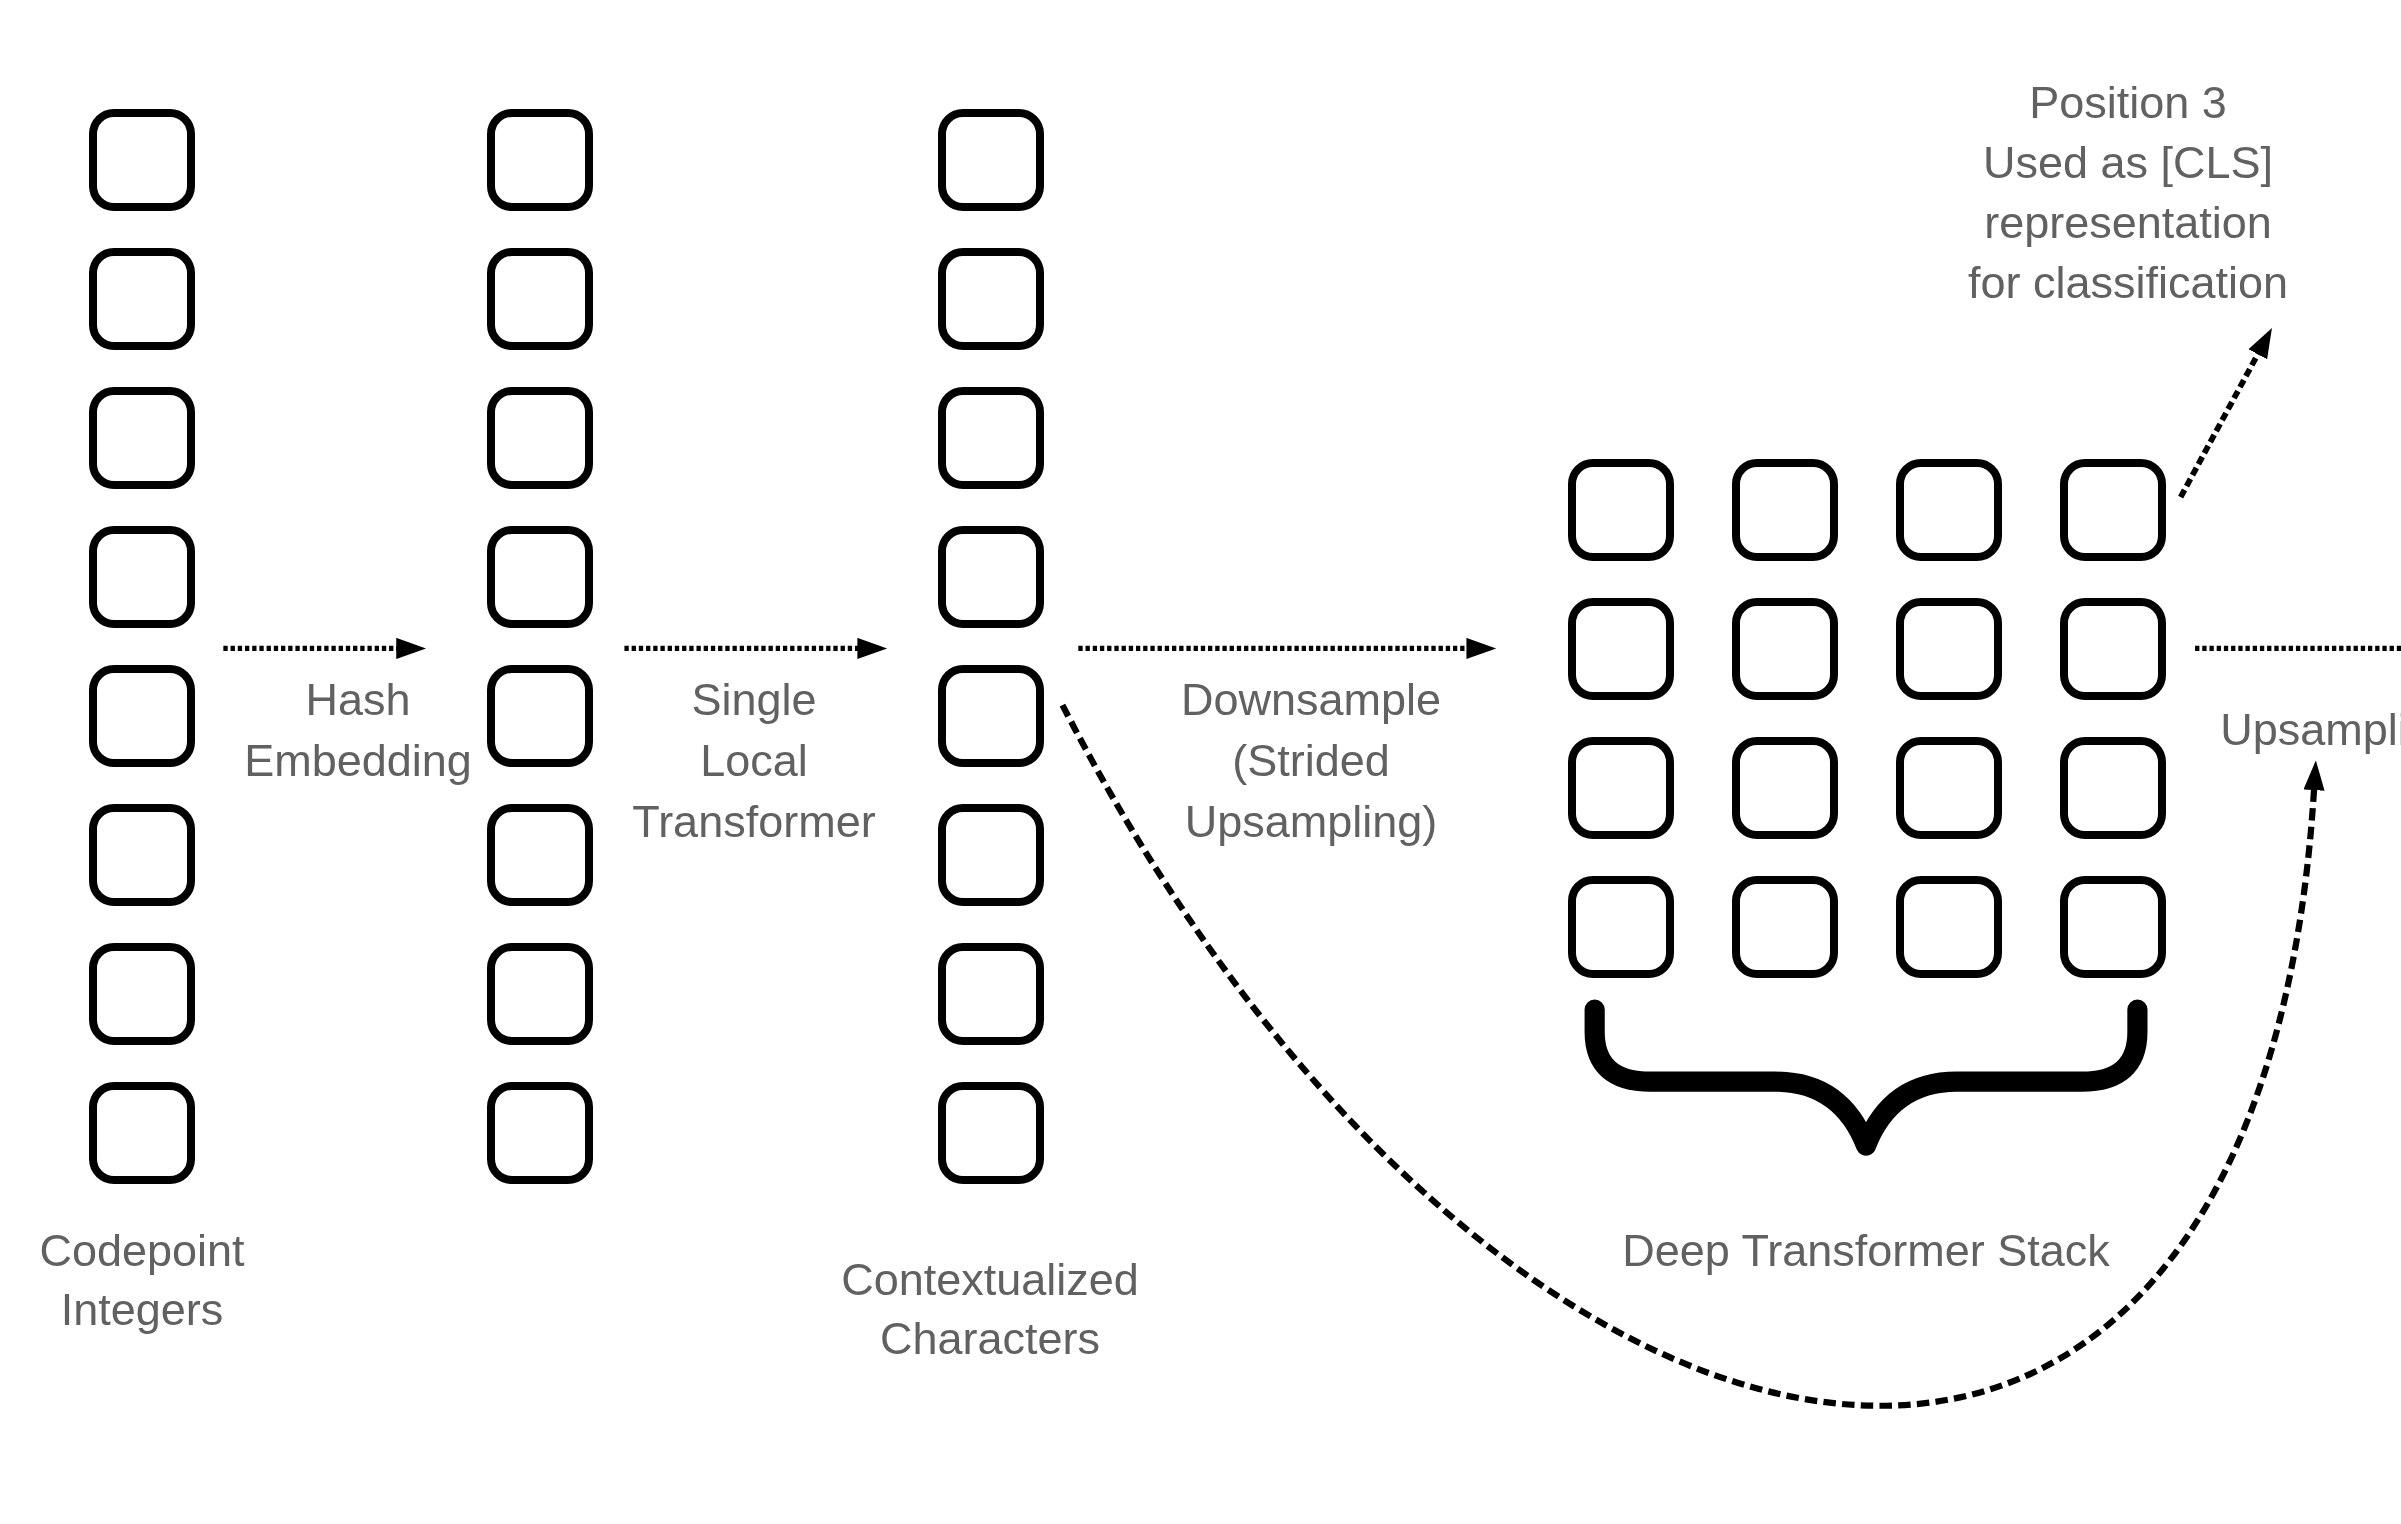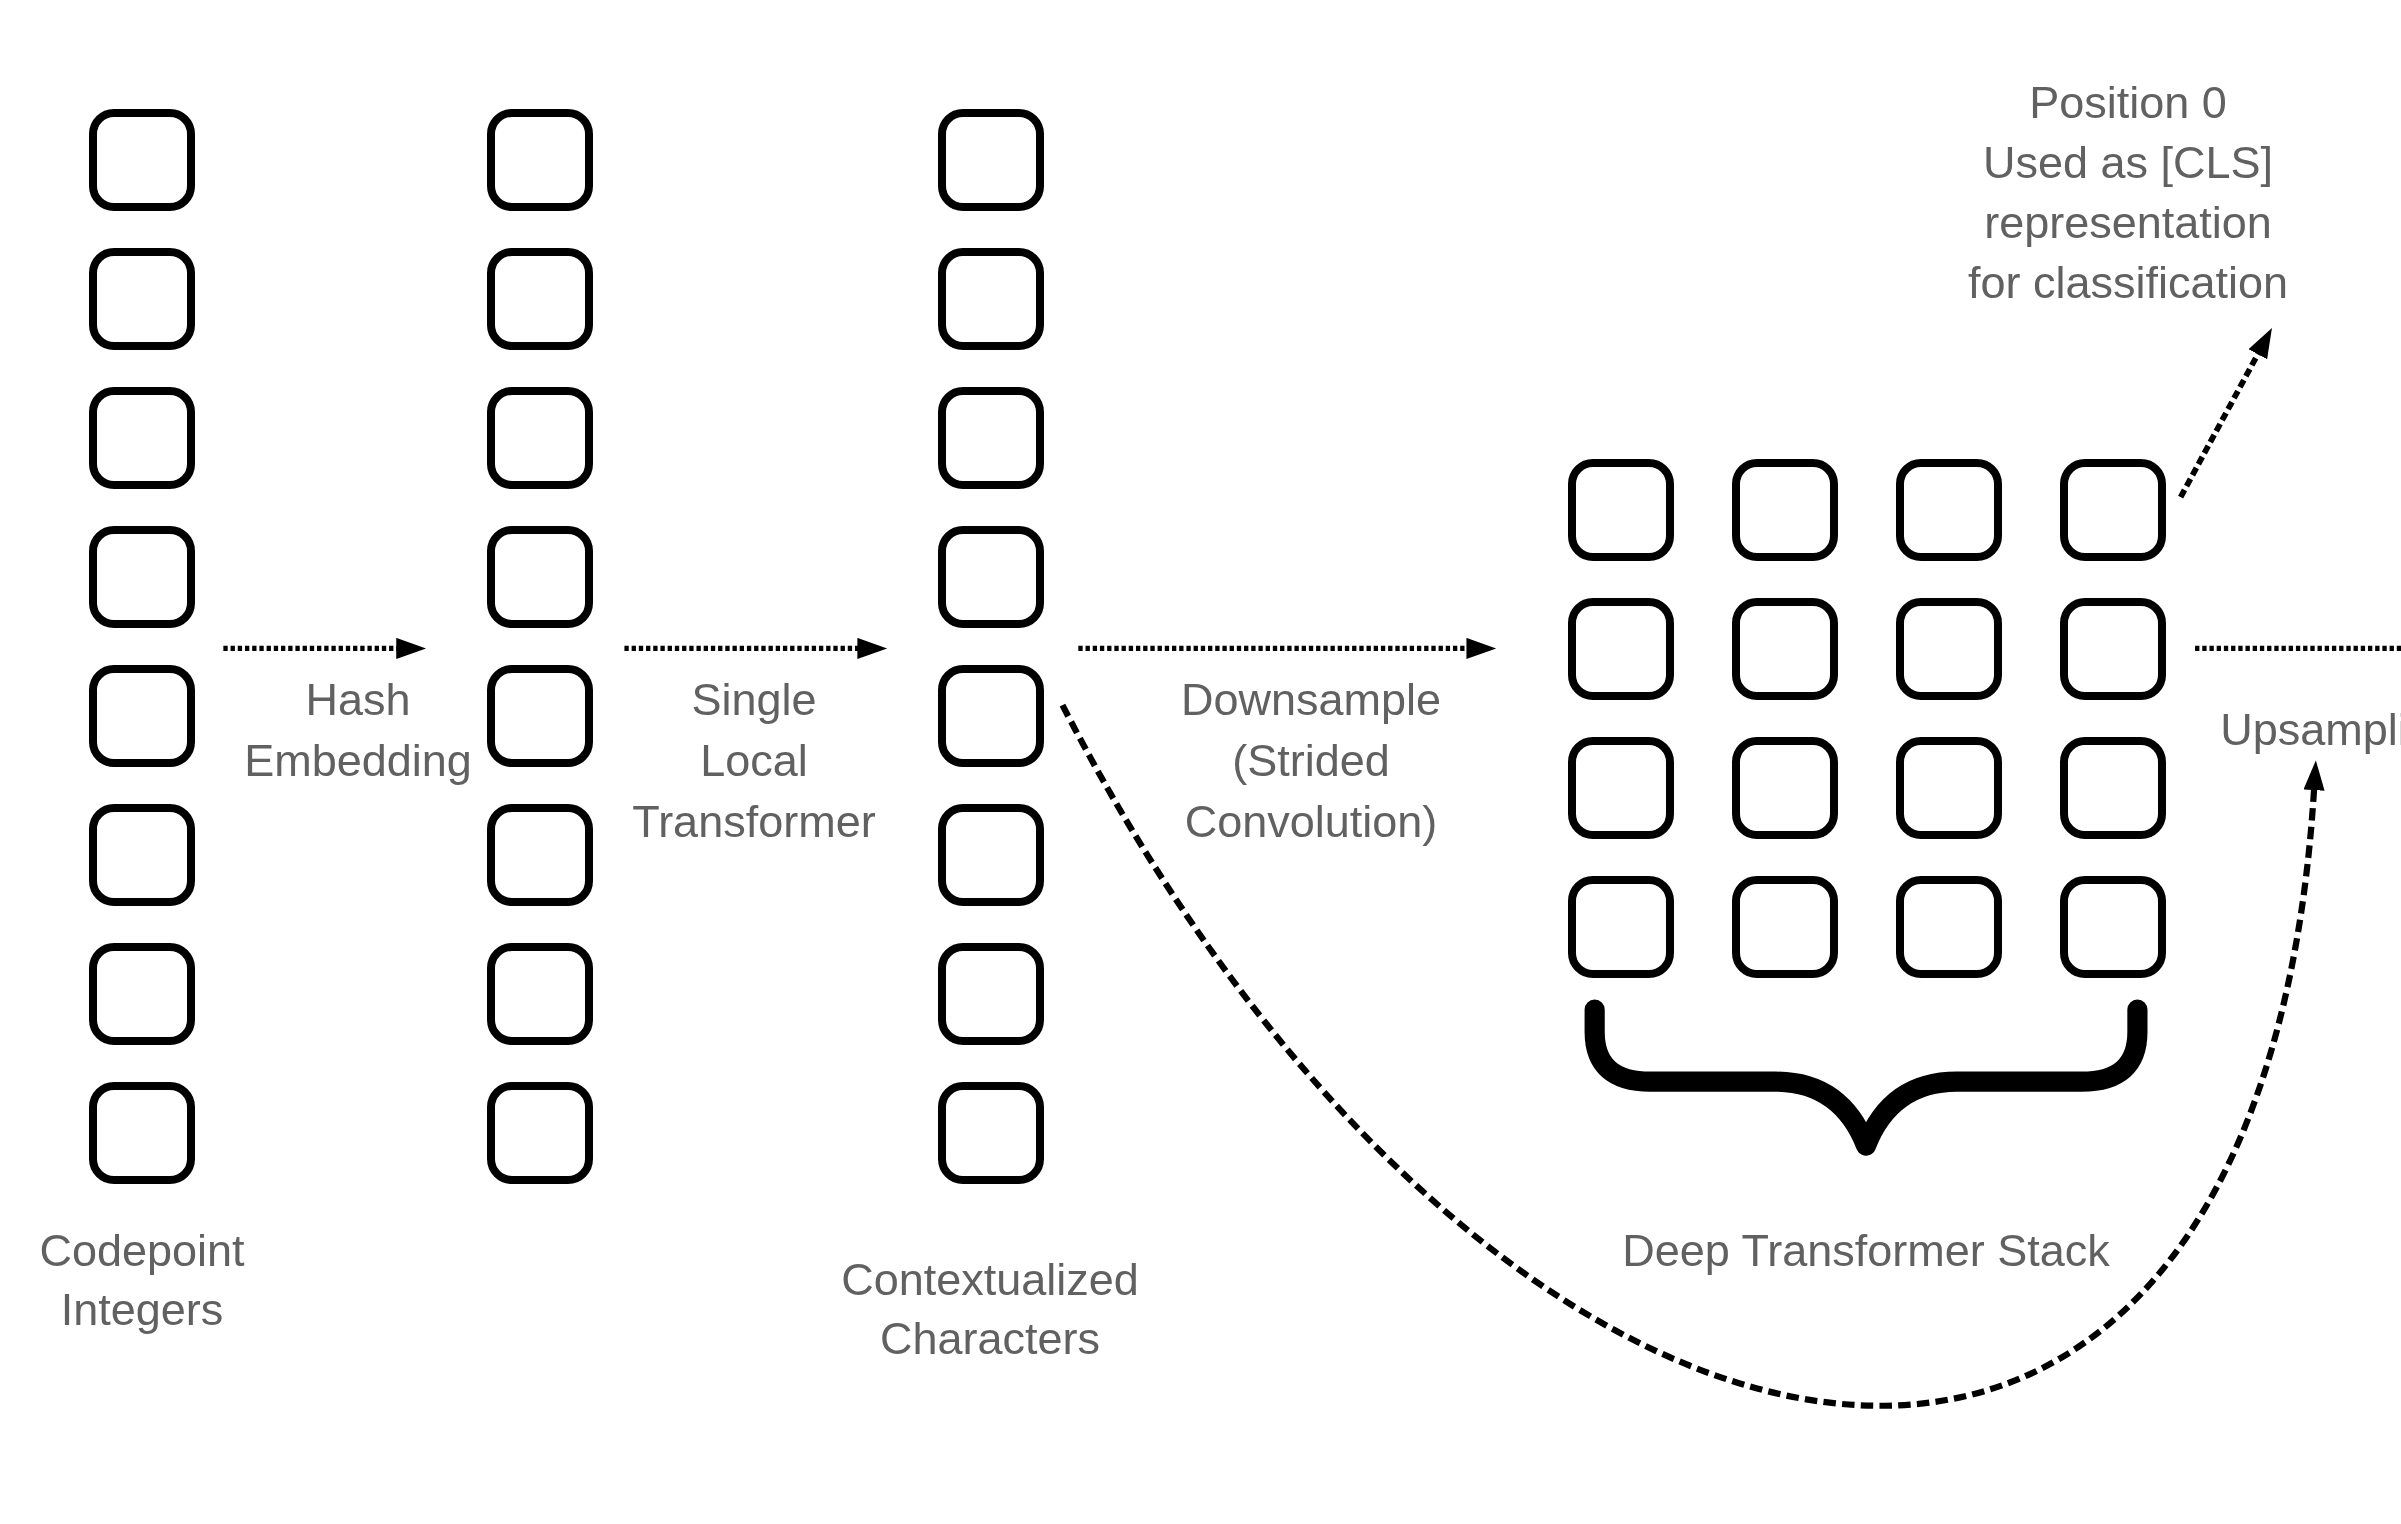--- a/index.html
+++ b/index.html
@@ -159,28 +159,28 @@
       <div class="sq"></div>
     </div>
 
   <div class="label tight" style="left:358px;  top:669px;">Hash
 Embedding</div>
   <div class="label tight" style="left:754px; top:669px;">Single
 Local
 Transformer</div>
   <div class="label tight" style="left:1311px; top:669px;">Downsample
 (Strided
-Convolution)</div>
+Upsampling)</div>
   <div class="label tight" style="left:2339px; top:699px;">Upsampling</div>
 
   <div class="label" style="left:142px;  top:1221px;">Codepoint
 Integers</div>
   <div class="label" style="left:990px; top:1250px;">Contextualized
 Characters</div>
   <div class="label" style="left:1866px; top:1221px;">Deep Transformer Stack</div>
 
-  <div class="label note" style="left:2128px; top:73px;">Position 0
+  <div class="label note" style="left:2128px; top:73px;">Position 3
 Used as [CLS]
 representation
 for classification</div>
 
 </div>
 
 
 </body></html>

